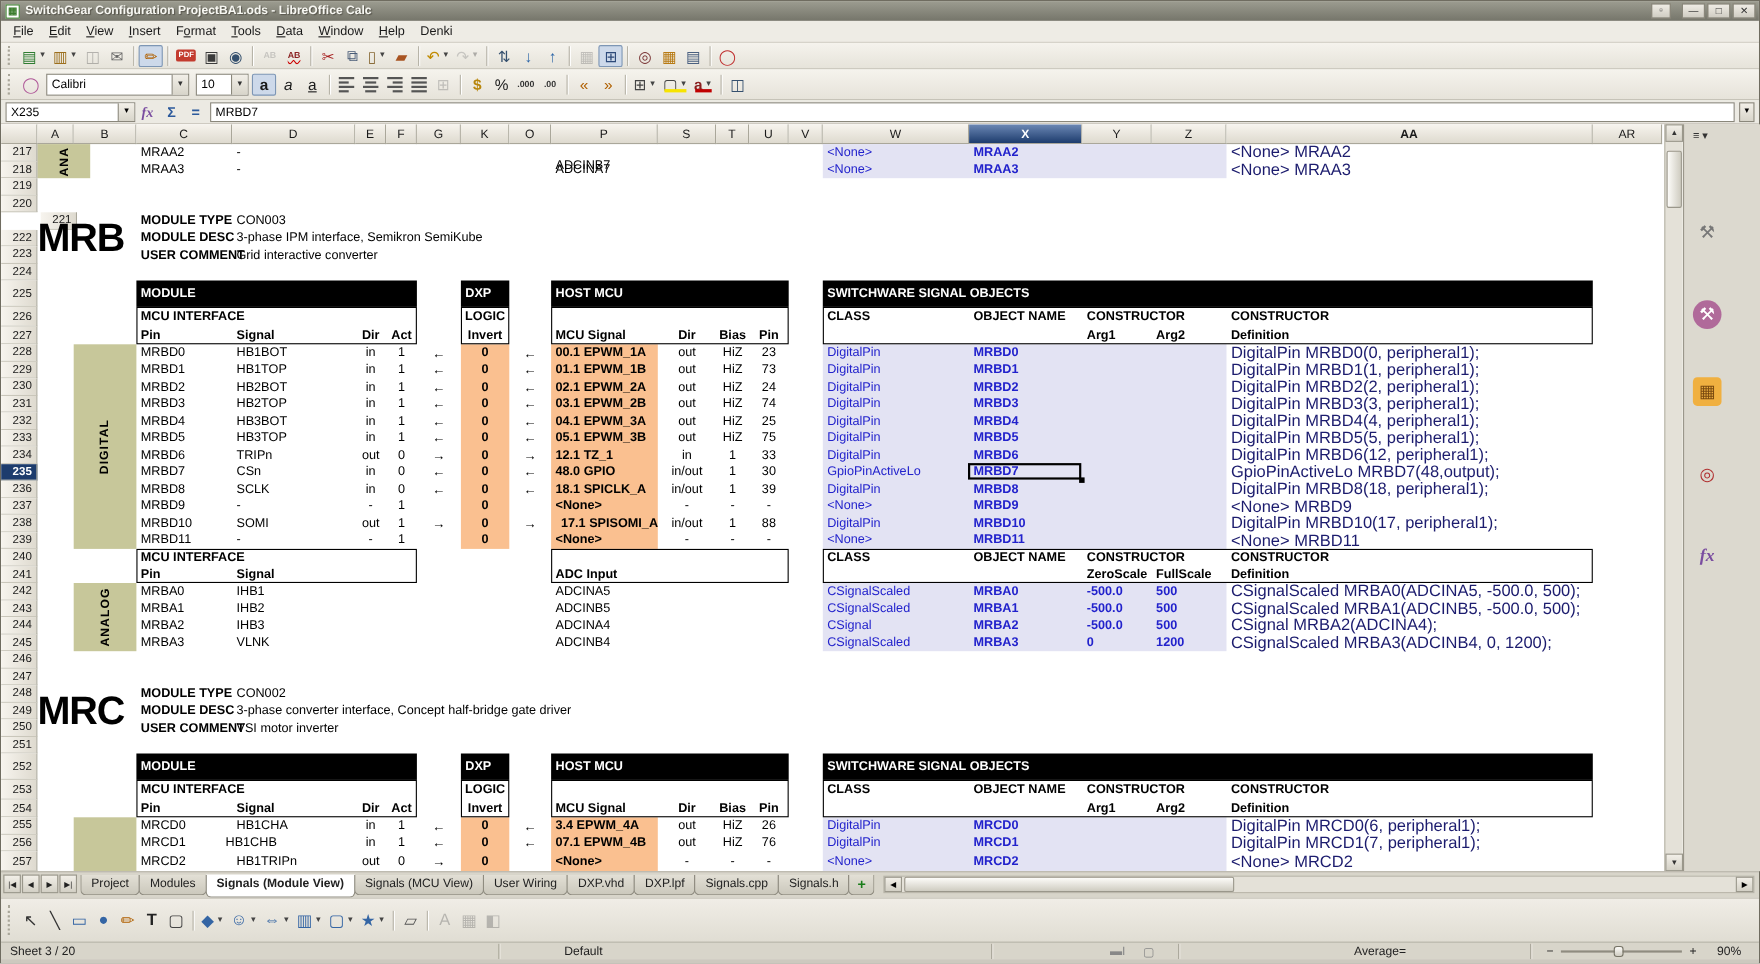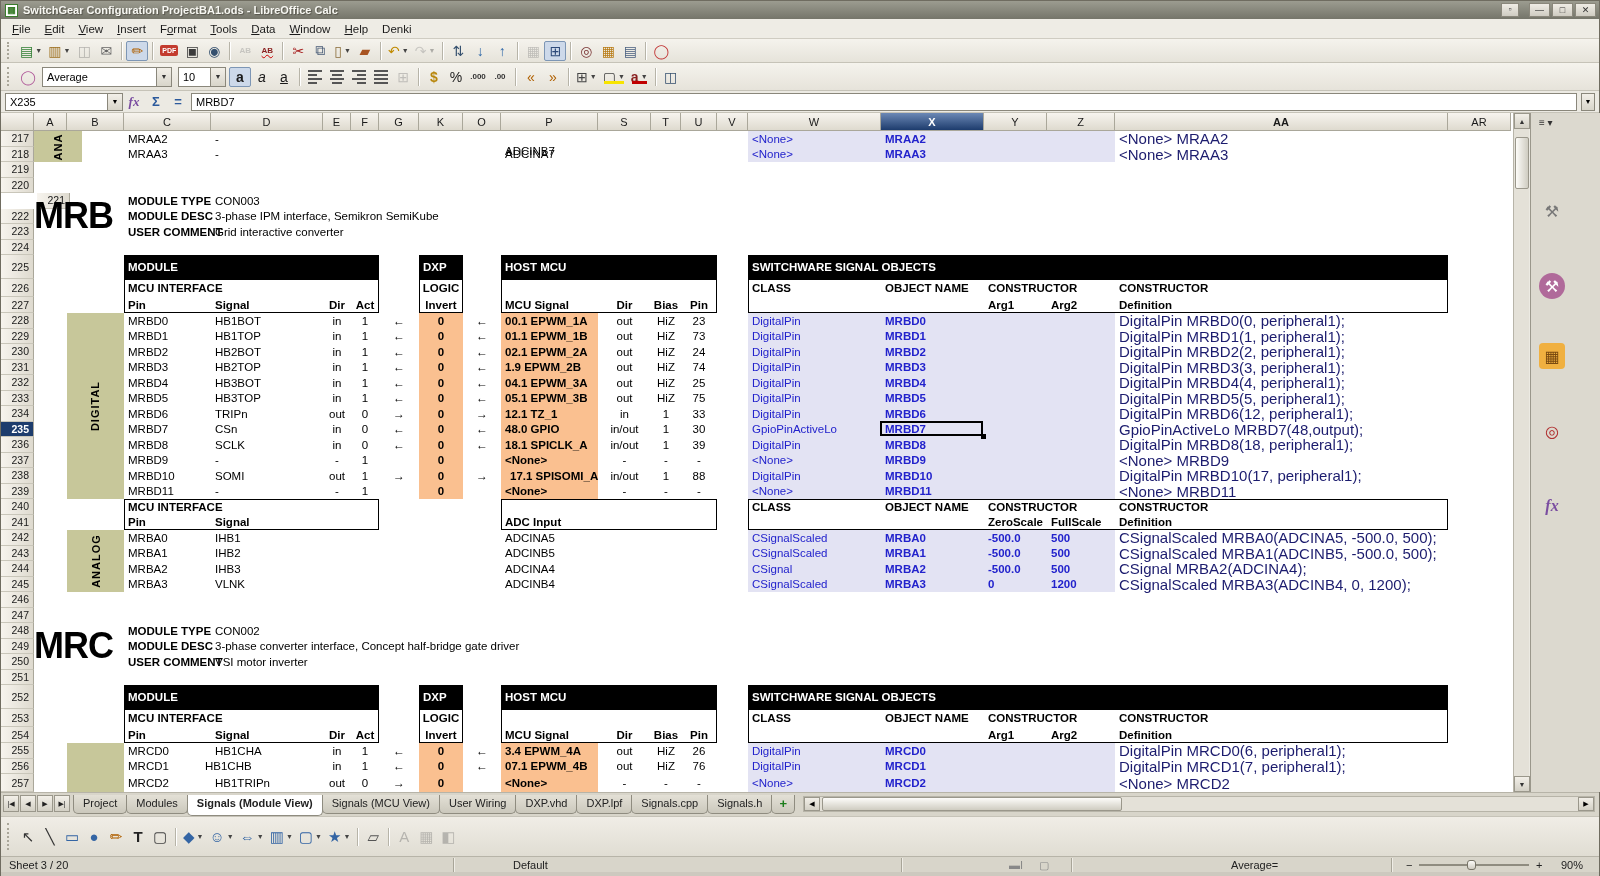--- a/index.html
+++ b/index.html
@@ -270,21 +270,21 @@
     </div>
 
   <div id="toolbar2" class="tbar">
     <span class="grip"></span>
     <span id="fmt-left">
         <span class="ti">
           <span class="g" style="color: rgb(176, 90, 154);">◯</span>
         </span>
       </span>
     <span class="combo" style="width:130px">
-      <span>Average</span>
+      <span>Calibri</span>
       <span class="cdd">▼</span>
     </span>
     <span class="combo" style="width:48px">
       <span>10</span>
       <span class="cdd">▼</span>
     </span>
     <span id="fmt-rest" style="display:flex;align-items:center">
         <span class="ti act">
           <span class="g" style="color: rgb(26, 26, 26); font-weight: bold;">a</span>
         </span>
@@ -544,21 +544,21 @@
         <div class="cell bl" style="left: 747px; top: 213px; width: 133px; height: 15.5px;">DigitalPin</div>
         <div class="cell blb" style="left: 880px; top: 213px; width: 103px; height: 15.5px;">MRBD2</div>
         <div class="cell m" style="left: 1114px; top: 213px; width: 333px; height: 15.5px;">DigitalPin MRBD2(2, peripheral1);</div>
         <div class="cell" style="left: 123px; top: 228.5px; width: 87px; height: 15.5px;">MRBD3</div>
         <div class="cell" style="left: 210px; top: 228.5px; width: 112px; height: 15.5px;">HB2TOP</div>
         <div class="cell c" style="left: 322px; top: 228.5px; width: 28px; height: 15.5px;">in</div>
         <div class="cell c" style="left: 350px; top: 228.5px; width: 28px; height: 15.5px;">1</div>
         <div class="cell c arr" style="left: 378px; top: 228.5px; width: 40px; height: 15.5px;">←</div>
         <div class="cell b c" style="left: 418px; top: 228.5px; width: 44px; height: 15.5px;">0</div>
         <div class="cell c arr" style="left: 462px; top: 228.5px; width: 38px; height: 15.5px;">←</div>
-        <div class="cell sb" style="left: 500px; top: 228.5px; width: 97px; height: 15.5px;">1.9 EPWM_2B</div>
+        <div class="cell sb" style="left: 500px; top: 228.5px; width: 97px; height: 15.5px;">03.1 EPWM_2B</div>
         <div class="cell c" style="left: 597px; top: 228.5px; width: 53px; height: 15.5px;">out</div>
         <div class="cell c" style="left: 650px; top: 228.5px; width: 30px; height: 15.5px;">HiZ</div>
         <div class="cell c" style="left: 680px; top: 228.5px; width: 36px; height: 15.5px;">74</div>
         <div class="cell bl" style="left: 747px; top: 228.5px; width: 133px; height: 15.5px;">DigitalPin</div>
         <div class="cell blb" style="left: 880px; top: 228.5px; width: 103px; height: 15.5px;">MRBD3</div>
         <div class="cell m" style="left: 1114px; top: 228.5px; width: 333px; height: 15.5px;">DigitalPin MRBD3(3, peripheral1);</div>
         <div class="cell" style="left: 123px; top: 244px; width: 87px; height: 15.5px;">MRBD4</div>
         <div class="cell" style="left: 210px; top: 244px; width: 112px; height: 15.5px;">HB3BOT</div>
         <div class="cell c" style="left: 322px; top: 244px; width: 28px; height: 15.5px;">in</div>
         <div class="cell c" style="left: 350px; top: 244px; width: 28px; height: 15.5px;">1</div>

